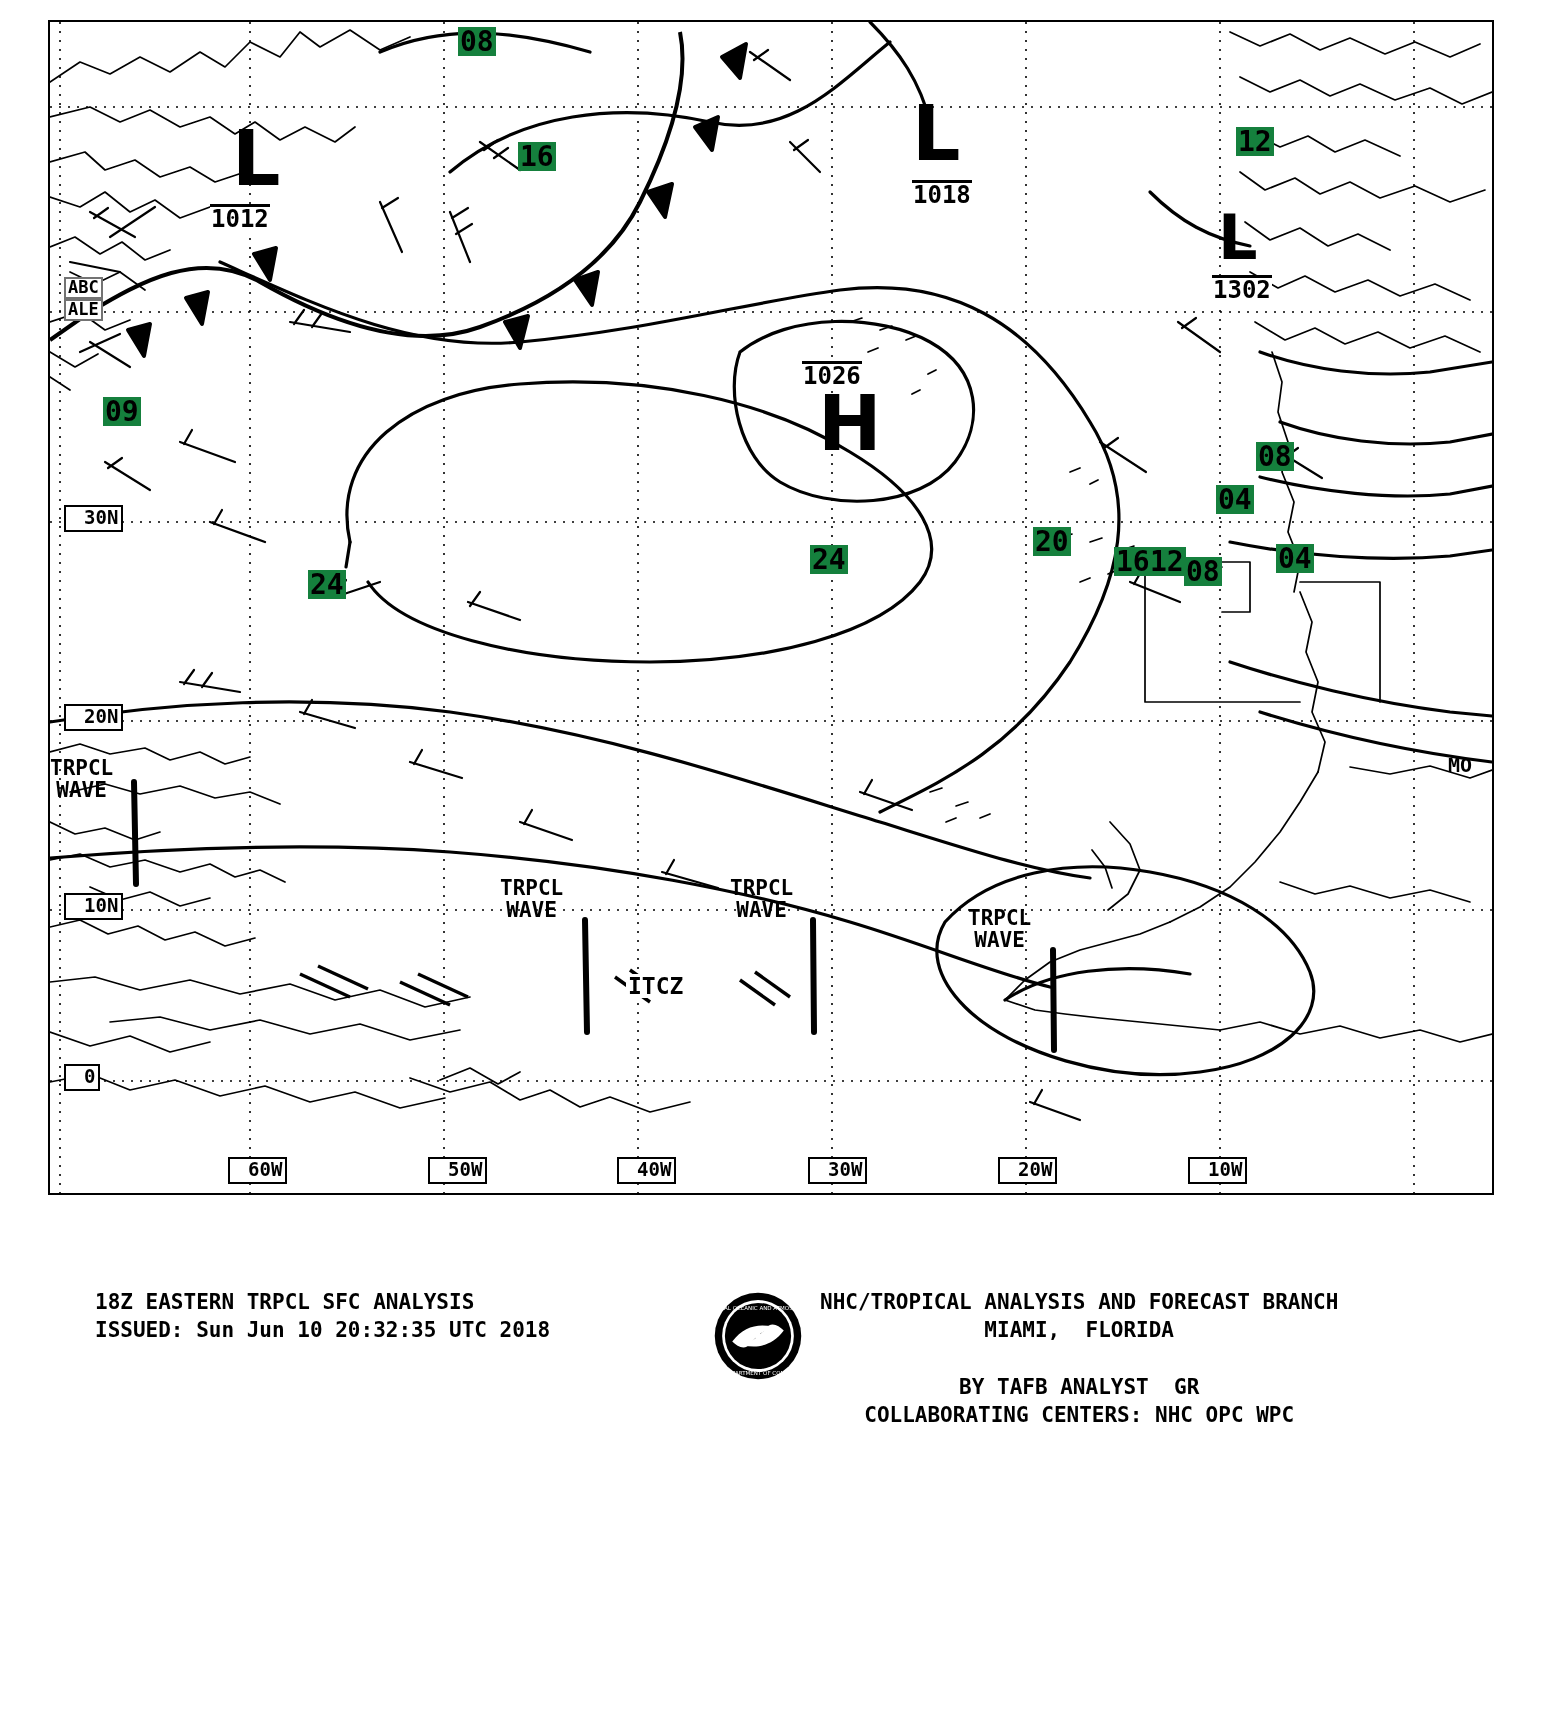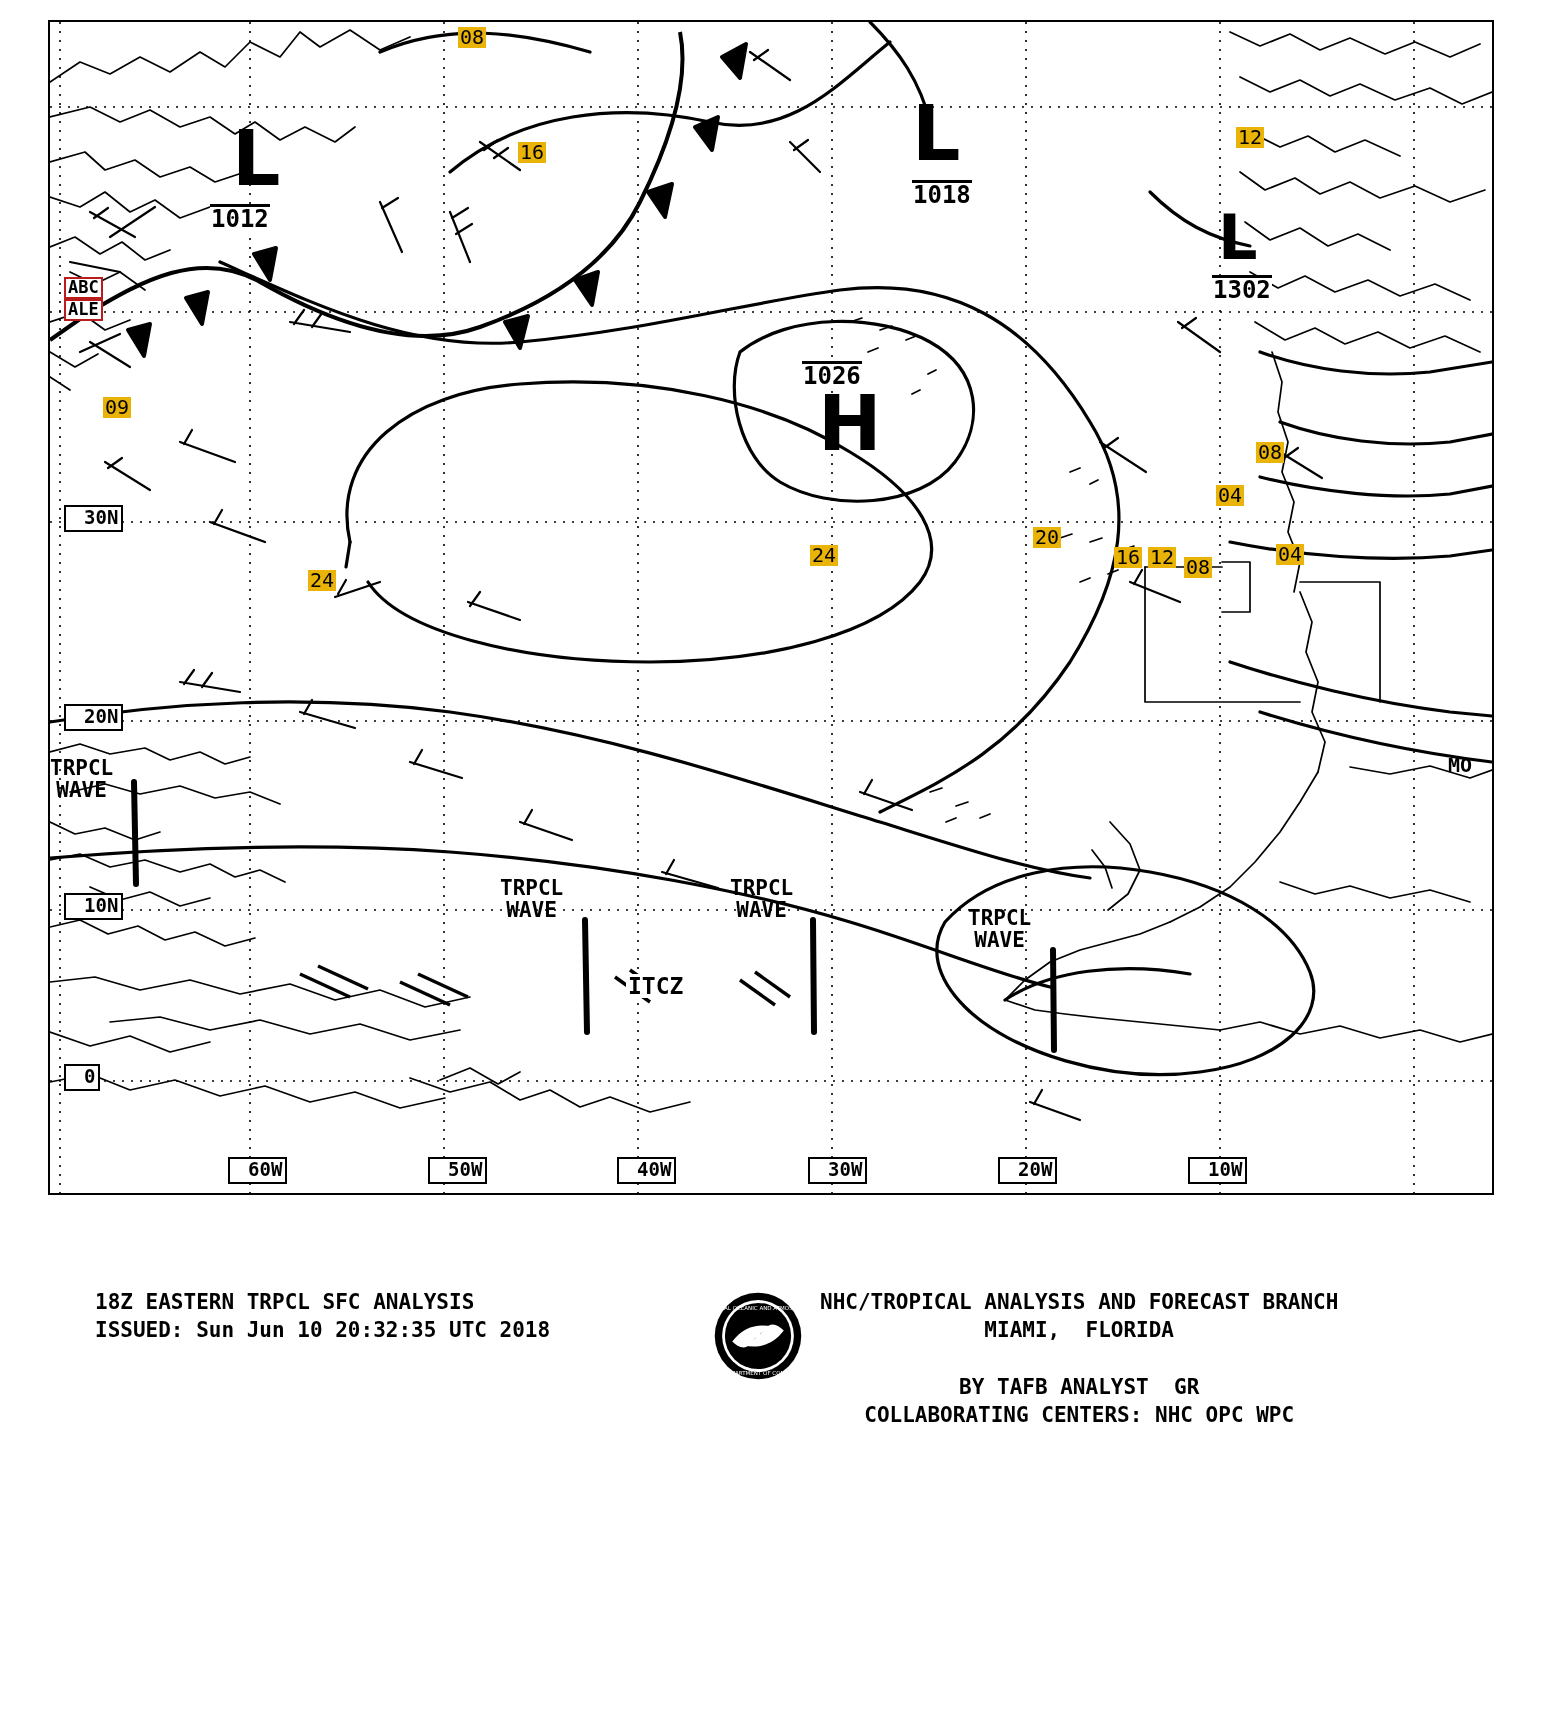--- a/index.html
+++ b/index.html
@@ -47,23 +47,23 @@
   }
   .grid-label {
     font-size: 19px;
     font-weight: bold;
     border: 2px solid #000;
     background: #fff;
     padding: 1px 3px 2px 18px;
     letter-spacing: 0px;
   }
   .isobar-label {
-    font-size: 20px;
-    font-weight: normal;
-    background: #eab308;
+    font-size: 28px;
+    font-weight: bold;
+    background: #15803d;
     padding: 0 2px;
   }
   .pressure-label {
     font-size: 24px;
     font-weight: bold;
     border-top: 3px solid #000;
     padding: 0 1px;
     background: #fff;
   }
   .hl-symbol {
@@ -85,21 +85,21 @@
     padding: 0 2px;
   }
   .region-label {
     font-size: 20px;
     font-weight: bold;
     margin-top: 11px;
   }
   .boxed-small {
     font-size: 17px;
     font-weight: bold;
-    border: 2px solid #b91c1c;
+    border: 2px solid #737373;
     background: #fff;
     padding: 0px 2px;
   }
   
   .footer {
     position: absolute;
     left: 0;
     top: 1230px;
     width: 1364px;
     height: 180px;

